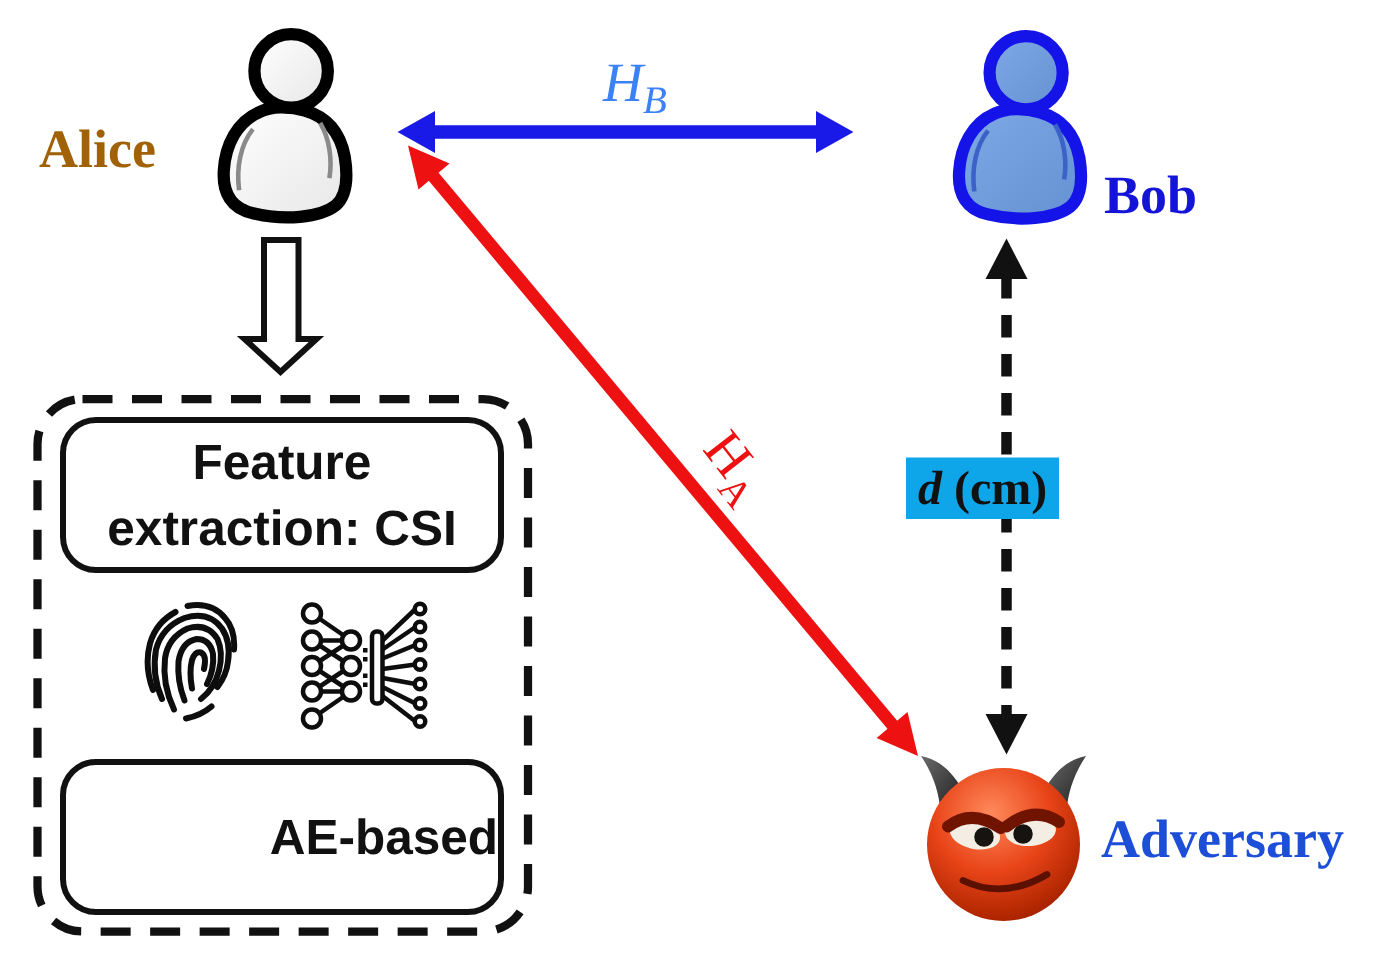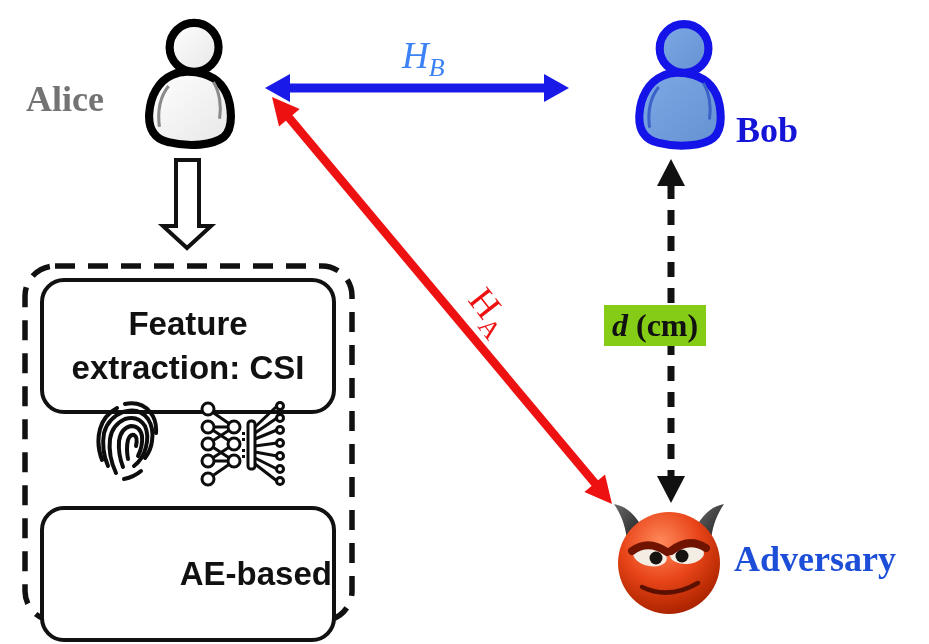--- a/index.html
+++ b/index.html
@@ -3,44 +3,44 @@
 <meta charset="utf-8">
 <style>
   html,body{margin:0;padding:0;background:#ffffff;}
   #canvas{
     position:relative;width:929px;height:644px;background:#ffffff;
     font-family:"Liberation Serif", serif;overflow:hidden;
   }
   svg{display:block;}
   .overlay{position:absolute;left:0;top:0;z-index:1;pointer-events:none;}
   .actor-label{
-    position:absolute;z-index:2;font-weight:bold;font-size:36px;color:#737373;
+    position:absolute;z-index:2;font-weight:bold;font-size:36px;color:#a16207;
     font-family:"Liberation Serif", serif;white-space:nowrap;
   }
   .blue-text{color:#1414d8;margin-top:33px;}
   .red-text{color:#1d4ed8;}
   .math-label{
     position:absolute;z-index:2;font-size:37px;color:#3b82f6;
     font-family:"Liberation Serif", serif;white-space:nowrap;
   }
   .math-label sub{font-size:26px;line-height:0;}
   .hb{left:402px;top:34px;font-style:italic;}
   .ha{
     left:446px;top:288px;width:86px;height:48px;color:#ee1111;
     text-align:center;transform:rotate(52deg);transform-origin:50% 50%;
     font-style:normal;
   }
   .d-label{
-    position:absolute;z-index:3;left:604px;top:305px;background:#84cc16;
+    position:absolute;z-index:3;left:604px;top:305px;background:#0ea5e9;
     padding:2px 8px;font-weight:bold;font-size:32px;color:#111;
     font-family:"Liberation Serif", serif;white-space:nowrap;
   }
   .d-label .dvar{font-style:italic;}
   .proc-box{
-    position:absolute;z-index:2;left:40px;width:296px;height:136px;
+    position:absolute;z-index:2;left:40px;width:296px;height:104px;
     border:4px solid #111;border-radius:24px;background:#fff;
     display:flex;flex-direction:column;align-items:center;justify-content:center;
     font-family:"Liberation Sans", sans-serif;font-weight:bold;font-size:33px;
     line-height:44px;color:#111;text-align:center;box-sizing:border-box;
   }
   .box1{top:278px;}
   .box2{top:506px;align-items:flex-end;}
   .icon-wrap{position:absolute;z-index:2;}
 </style>
 </head>

